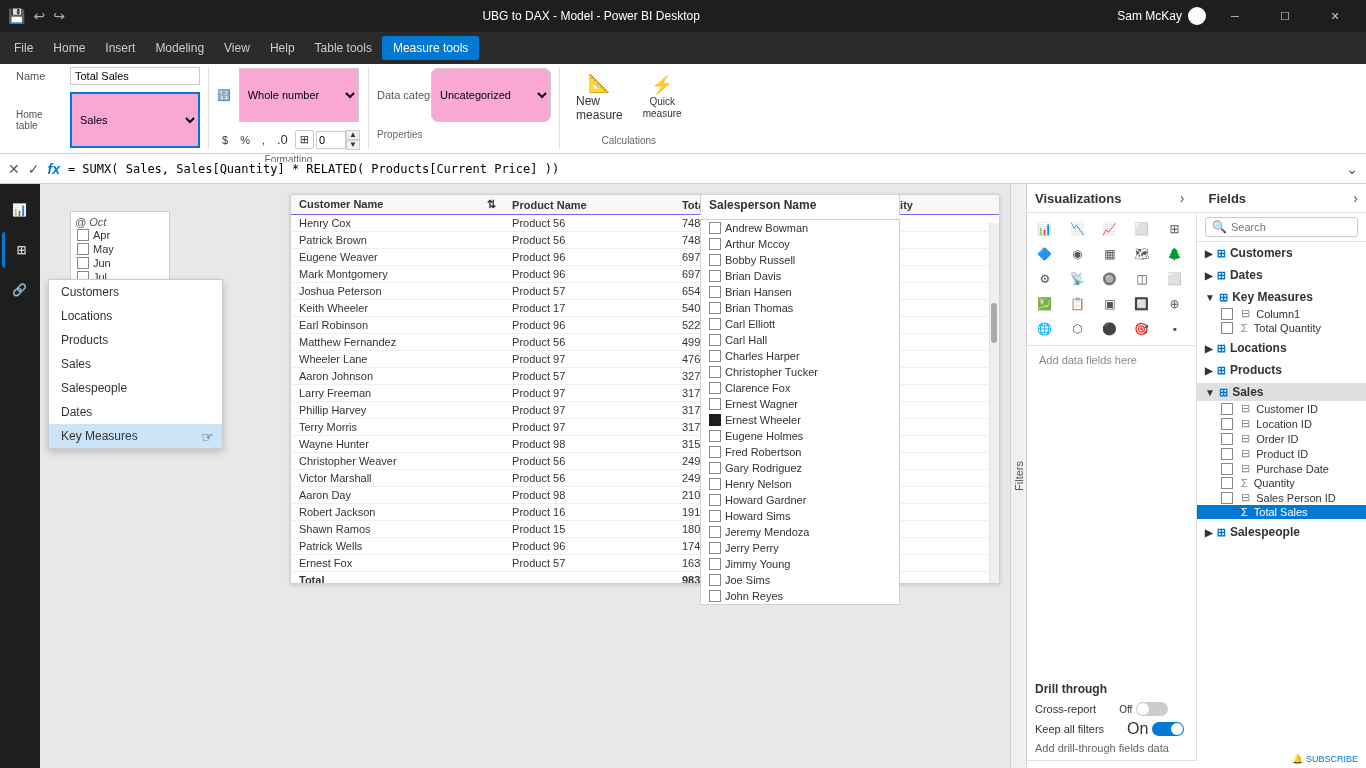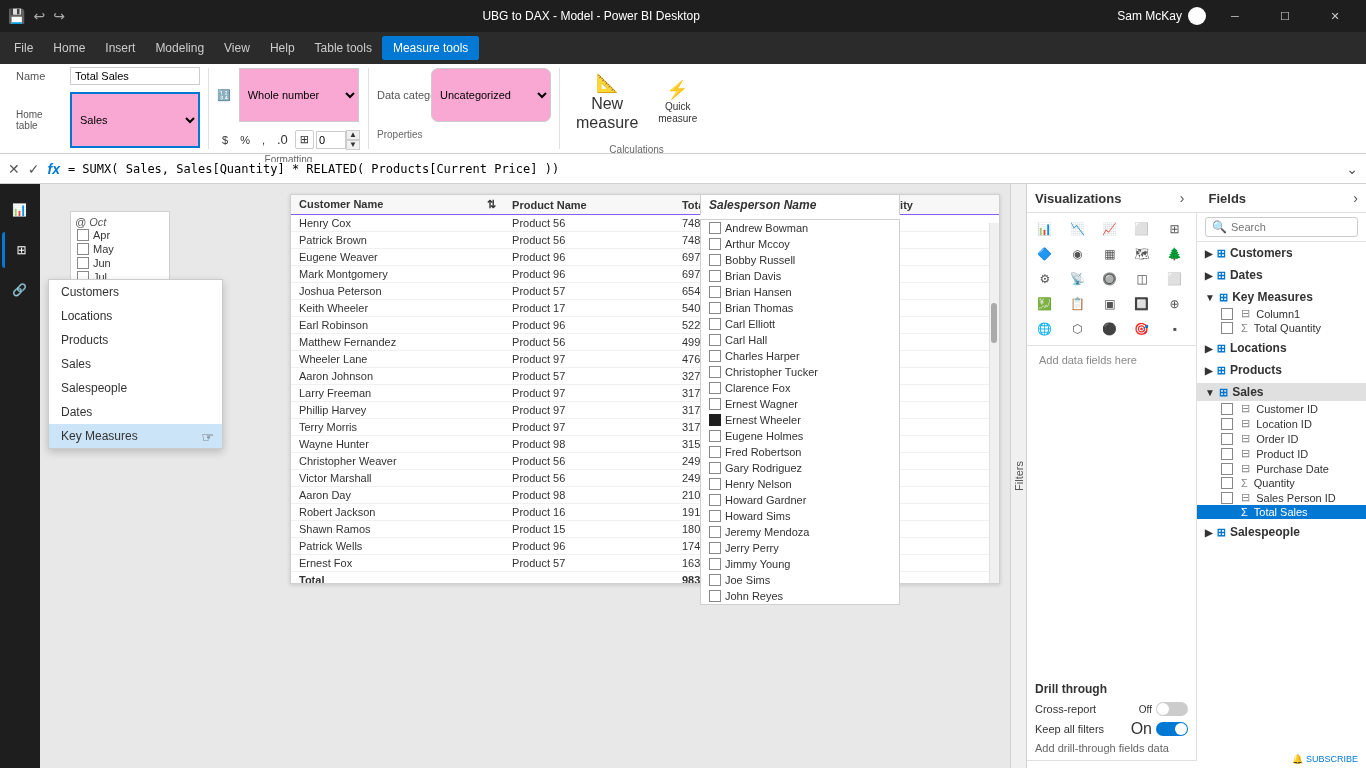--- a/index.html
+++ b/index.html
@@ -130,21 +130,21 @@
       font-size: 12px; cursor: pointer; border-radius: 2px; color: #555;
       border: 1px solid transparent;
     }
 
     
     #drill-section {
       padding: 6px 8px;
       border-bottom: 1px solid #e0e0e0;
     }
     .drill-title { font-weight: 600; font-size: 12px; margin-bottom: 6px; }
-    .drill-row { display: flex; align-items: center; justify-content: space-between; margin-bottom: 4px; font-size: 11px; gap: 23px; }
+    .drill-row { display: flex; align-items: center; margin-bottom: 4px; font-size: 11px; gap: 23px; }
     .toggle-switch { display: flex; align-items: center; gap: 4px; }
     .toggle-track { width: 32px; height: 14px; border-radius: 7px; background: #ccc; position: relative; cursor: pointer; }
     .toggle-track.on { background: #0078d4; }
     .toggle-thumb { width: 12px; height: 12px; border-radius: 50%; background: #fff; position: absolute; top: 1px; left: 1px; transition: left 0.2s; }
     .toggle-track.on .toggle-thumb { left: 19px; }
     .drill-add { font-size: 11px; color: #666; margin-top: 4px; }
     .search-box {
       display: flex;
       align-items: center;
       border: 1px solid #ccc;
@@ -187,21 +187,21 @@
     .visual-table td { padding: 2px 8px; border-bottom: 1px solid #f0f0f0; }
     .visual-table .total-row td { font-weight: 700; border-top: 1px solid #ccc; }
 
     
     #salesperson-section {
       position: absolute;
       left: 660px;
       top: 10px;
       width: 200px;
     }
-    .sp-header { font-weight: 600; font-size: 12px; margin-bottom: 4px; background: #fff; padding: 3px 8px; border: 1px solid #d0d0d0; border-bottom: none; font-style: italic; }
+    .sp-header { font-weight: 600; font-size: 12px; margin-bottom: 4px; background: #fff; padding: 3px 8px; border: 1px solid #d0d0d0; border-bottom: none; }
     .sp-list { background: #fff; border: 1px solid #d0d0d0; }
     .sp-item { display: flex; align-items: center; padding: 2px 8px; font-size: 11px; gap: 4px; }
     .sp-checkbox { width: 12px; height: 12px; border: 1px solid #888; display: inline-block; flex-shrink: 0; }
     .sp-checkbox.checked { background: #1e1e1e; border-color: #1e1e1e; }
 
     
     #date-filter {
       position: absolute;
       top: 27px;
       left: 30px;
@@ -342,21 +342,21 @@
         <option selected="">Uncategorized</option>
       </select>
     </div>
     <div style="font-size:10px;color:#666;">Properties</div>
   </div>
 
   <div class="ribbon-group" style="flex-direction:column;align-items:center;">
     <div style="display:flex;gap:4px;">
       <div class="ribbon-btn">
         <span style="font-size:18px;">📐</span>
-        <span style="font-size:16px;text-align:center;line-height:1.2;">New<br>measure</span>
+        <span style="font-size:12px;line-height:1.2;">New<br>measure</span>
       </div>
       <div class="ribbon-btn">
         <span style="font-size:18px;">⚡</span>
         <span style="font-size:10px;text-align:center;line-height:1.2;">Quick<br>measure</span>
       </div>
     </div>
     <div style="font-size:10px;color:#666;">Calculations</div>
   </div>
 </div>
 

